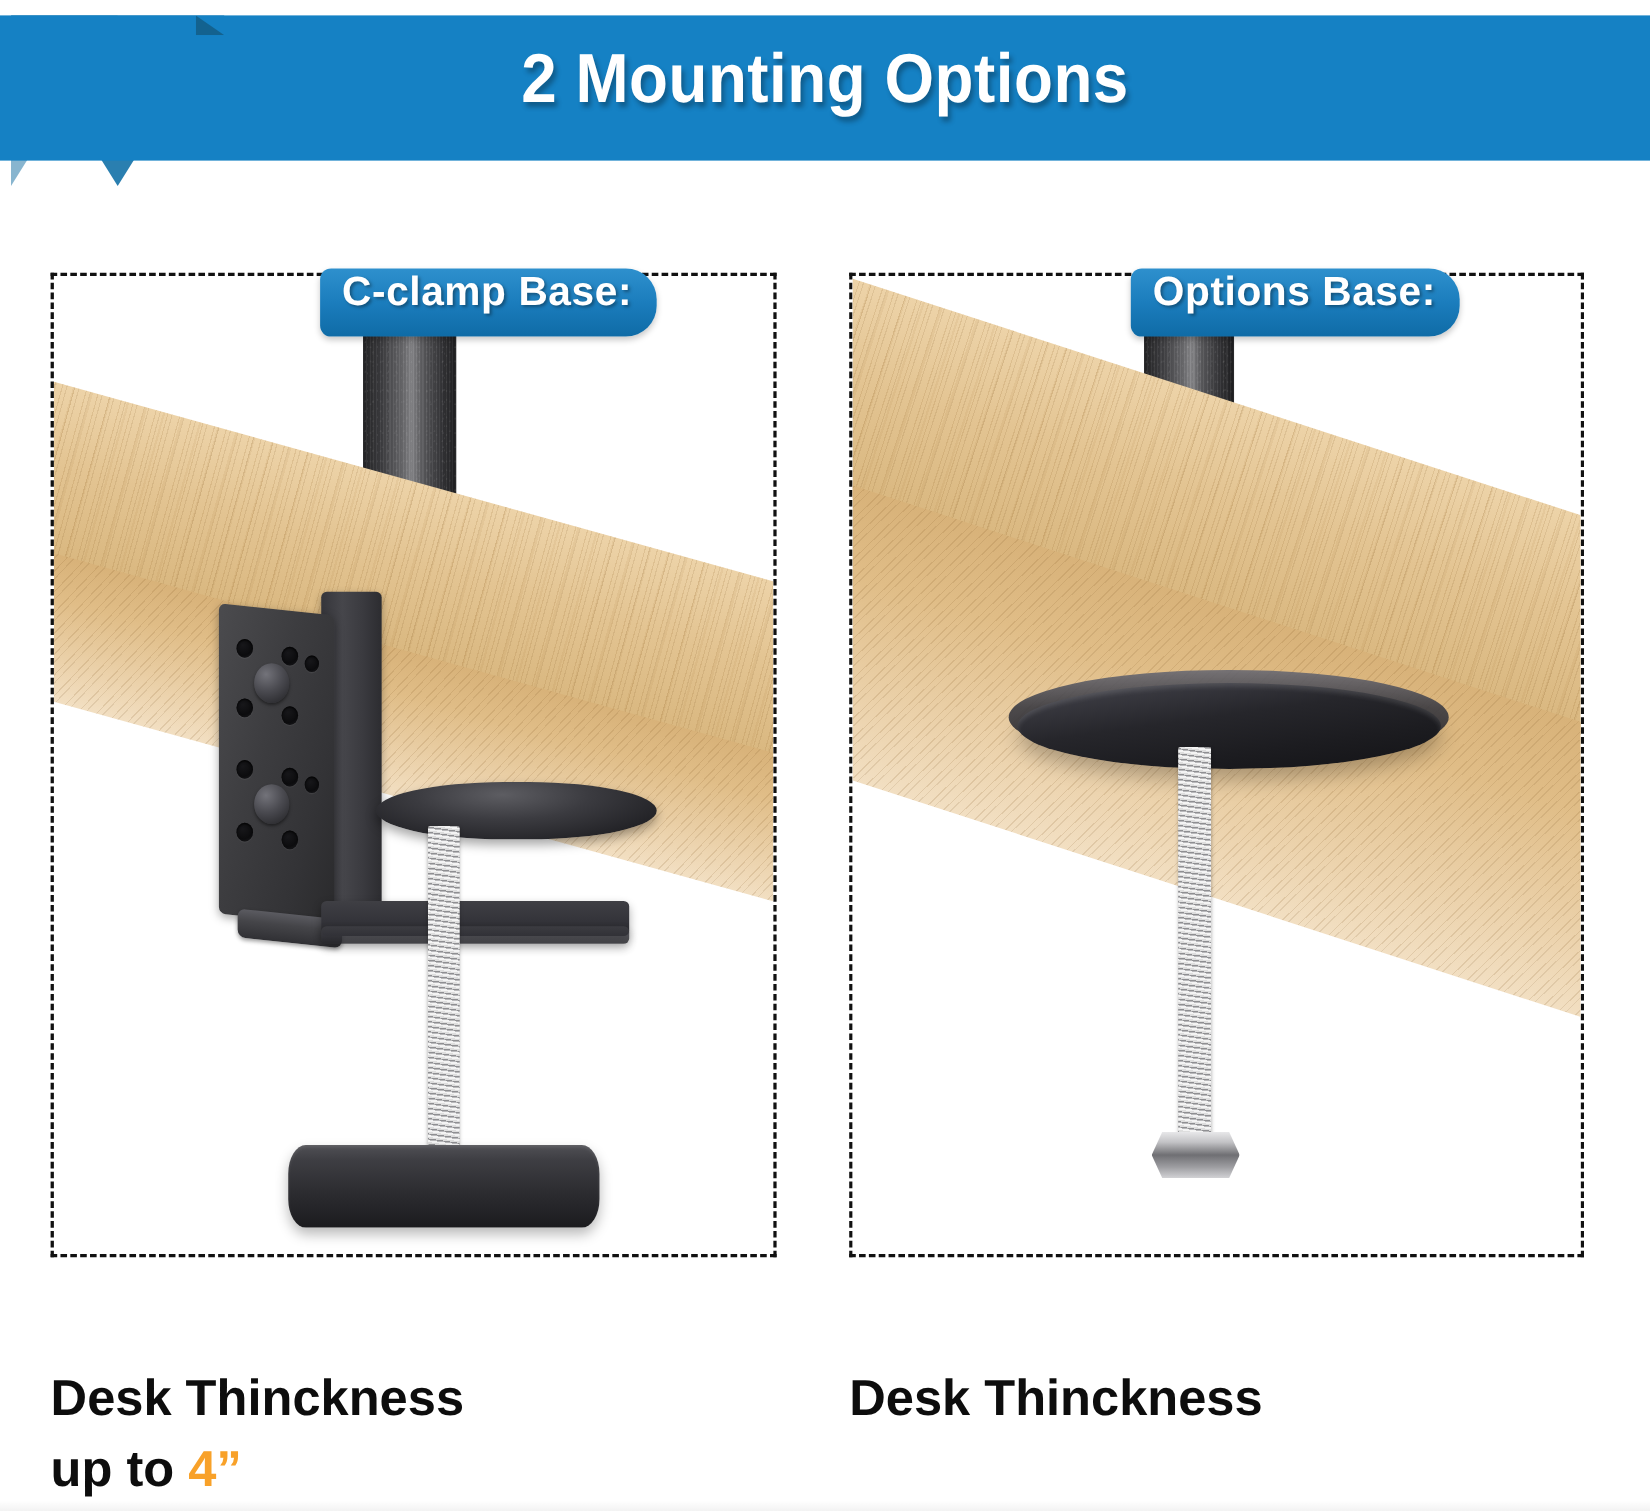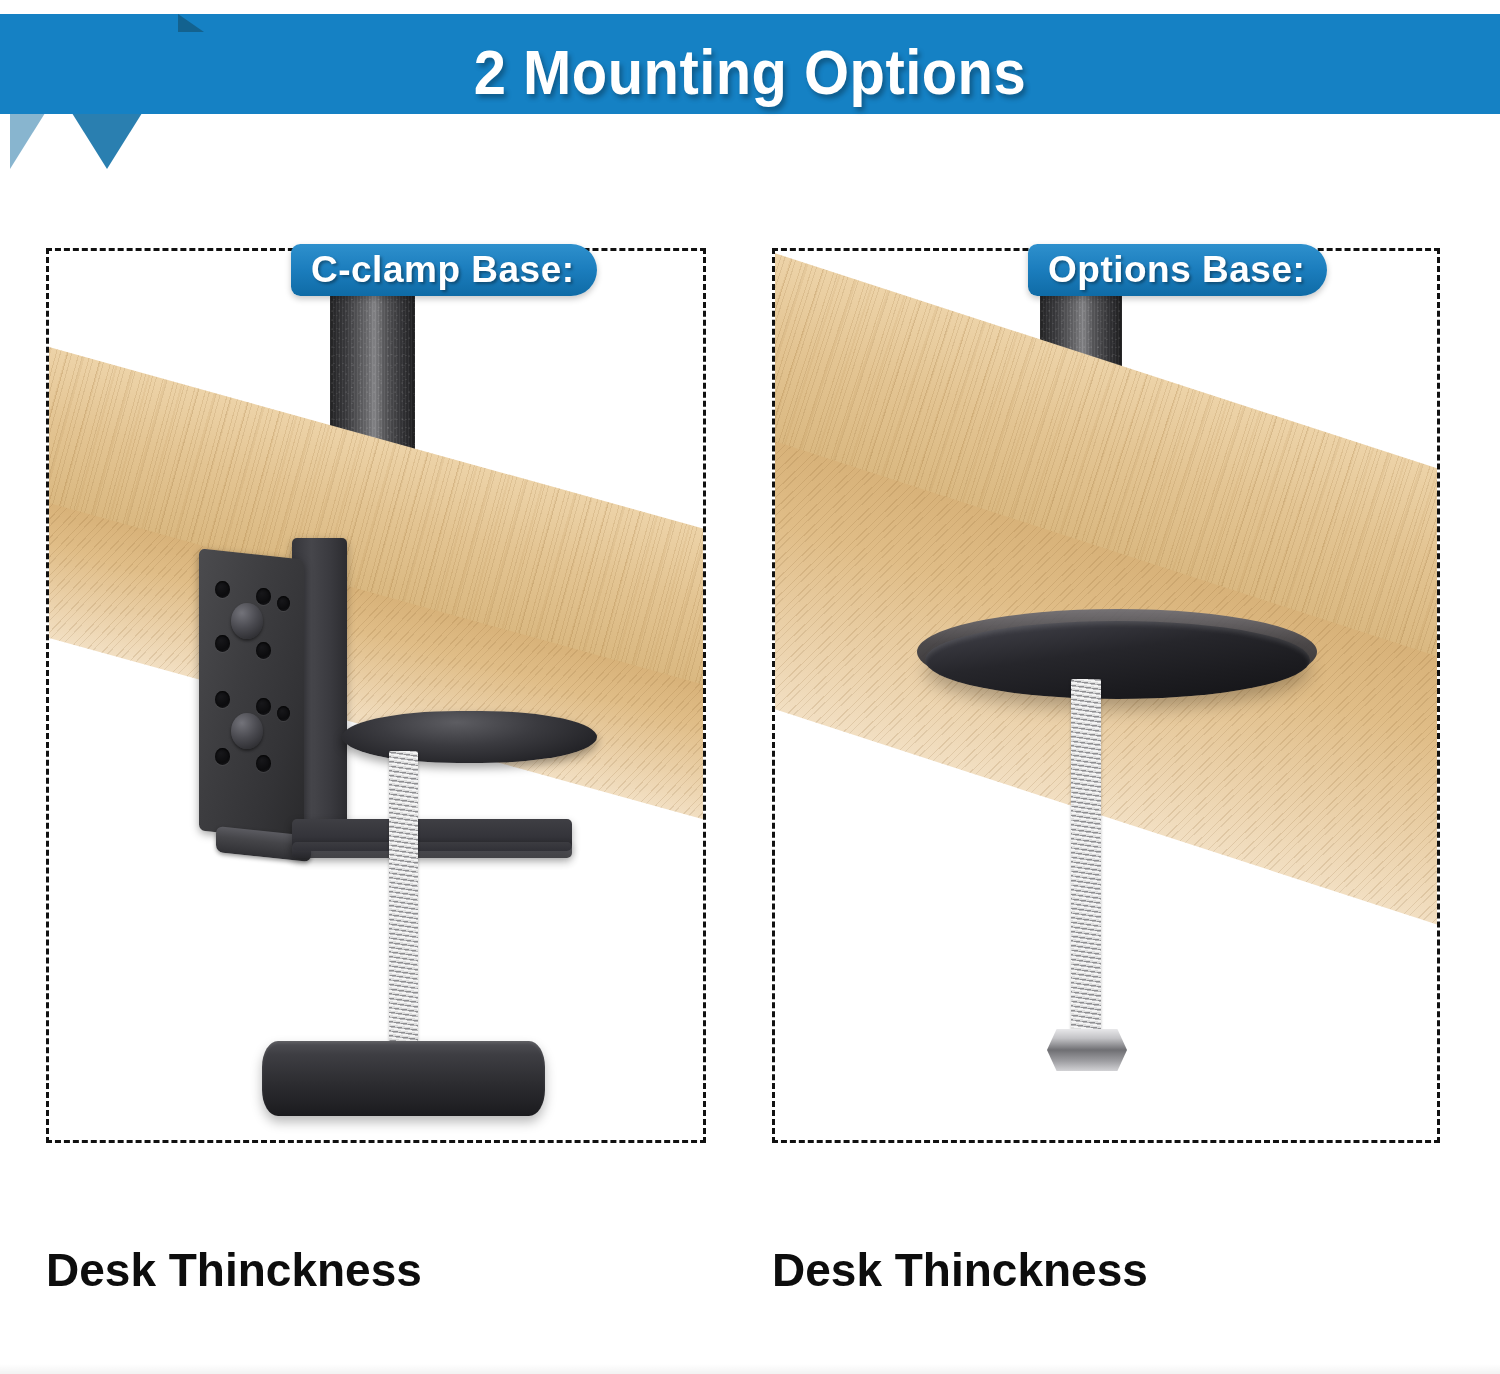--- a/index.html
+++ b/index.html
@@ -10,21 +10,21 @@
     background: #ffffff;
     font-family: "Liberation Sans", sans-serif;
     overflow: hidden;
     position: relative;
   }
 
   
   .header {
     position: absolute;
     left: 0; top: 14px;
-    width: 1500px; height: 100px;
+    width: 1500px; height: 132px;
     background: #1581c4;
     z-index: 5;
   }
   .header-title {
     position: absolute;
     left: 0; top: 0;
     width: 1500px; height: 116px;
     display: flex;
     align-items: center;
     justify-content: center;
@@ -74,25 +74,24 @@
     overflow: hidden;
   }
   .panel-left  { left: 46px;  top: 248px; width: 660px; height: 895px; }
   .panel-right { left: 772px; top: 248px; width: 668px; height: 895px; }
 
   .panel-scene { position: absolute; inset: 0; overflow: hidden; background: #ffffff; }
 
   
   .tag {
     position: absolute;
-    height: 52px;
+    height: 62px;
     background: linear-gradient(180deg, #2e90cd 0%, #1b7dbd 50%, #0f6ba6 100%);
     border-radius: 10px 28px 28px 10px;
     display: flex;
-    align-items: center;
     padding: 0 22px 0 20px;
     box-shadow: 0 3px 6px rgba(0,0,0,0.22);
     z-index: 20;
   }
   .tag-text {
     color: #ffffff;
     font-size: 37px;
     font-weight: bold;
     letter-spacing: 0.5px;
     white-space: nowrap;
@@ -339,19 +338,22 @@
     <div class="hexnut" style="left:272px; top:778px; width:80px; height:42px;"></div>
   </div>
 </div>
 
 <div class="tag tag-right">
   <span class="tag-text">Options Base:</span>
 </div>
 
 <div class="caption caption-left">
   <span>Desk Thinckness</span>
+  <span class="caption-line2">
+    <span>up to </span><span class="measure">4”</span>
+  </span>
 </div>
 
 <div class="caption caption-right">
   <span>Desk Thinckness</span>
 </div>
 
 <div class="bottom-shadow"></div>
 
 </body></html>

